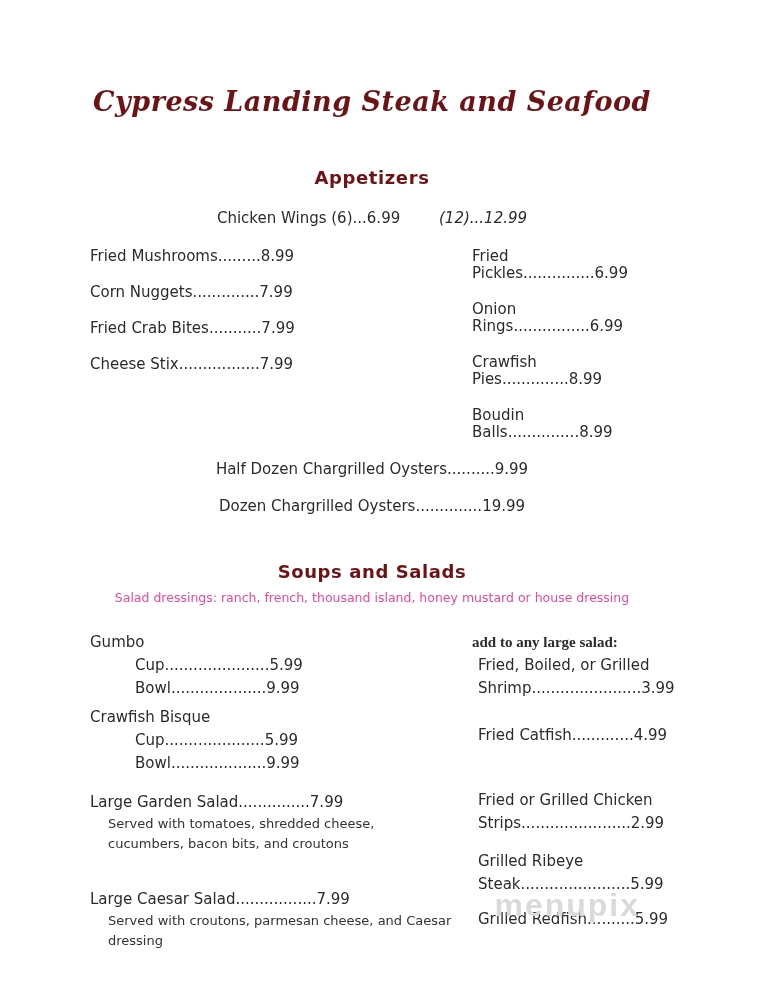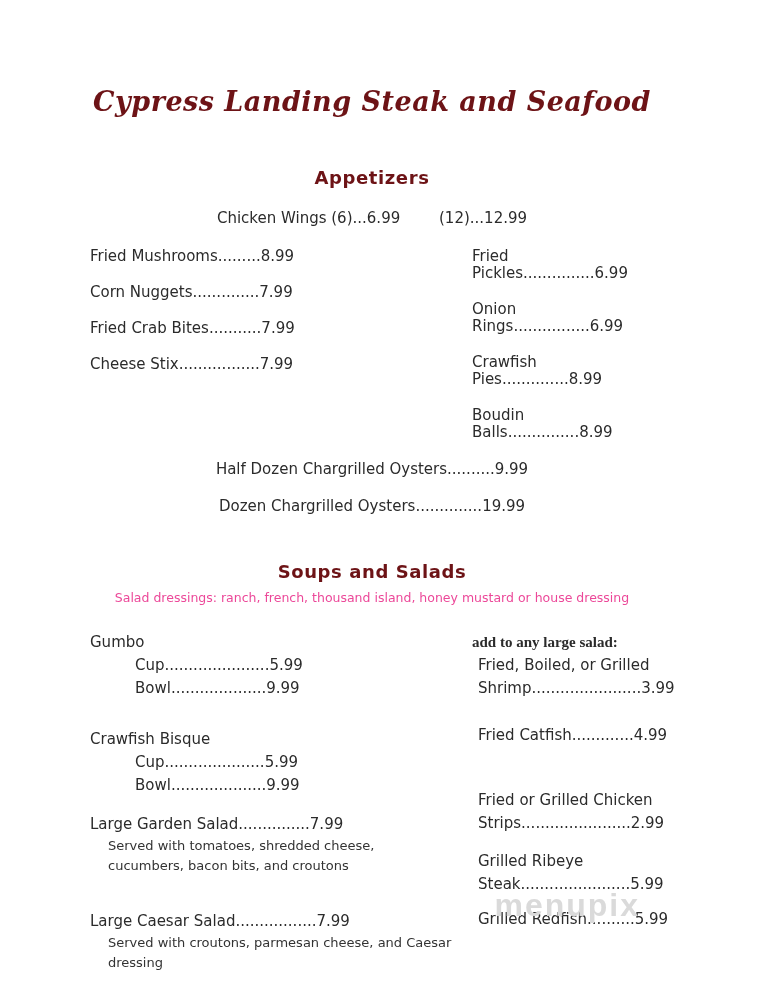--- a/index.html
+++ b/index.html
@@ -33,21 +33,21 @@
     letter-spacing: 0.6px;
   }
   .appetizers .section-heading { margin-top: 50px; }
   .soups .section-heading { margin-top: 46px; }
   .center-line {
     text-align: center;
     font-size: 15px;
     line-height: 18px;
   }
   .wings-line { margin-top: 21px; }
-  .wings-gap { margin-left: 34px; }
+  .wings-gap { margin-left: 34px; font-style: italic; }
   .columns {
     display: grid;
     grid-template-columns: 382px 1fr;
     padding: 0 88px 0 90px;
   }
   .app-grid { margin-top: 21px; }
   .app-item {
     font-size: 15px;
     line-height: 17px;
     margin-bottom: 19px;
@@ -67,21 +67,21 @@
     line-height: 23px;
   }
   .indent { padding-left: 45px; }
   .small-indent { padding-left: 6px; }
   .desc {
     font-size: 13px;
     line-height: 20px;
     padding-left: 18px;
     color: #333333;
   }
-  .block-gap-lg { margin-top: 28px; }
+  .block-gap-lg { margin-top: 6px; }
   .block-gap-md { margin-top: 16px; }
   .block-gap-xl { margin-top: 34px; }
   .addon-heading { font-weight: 700; font-family: Liberation Serif, serif; }
   .addon-catfish { margin-top: 24px; }
   .addon-chicken { margin-top: 42px; }
   .addon-ribeye { margin-top: 15px; }
   .addon-redfish { margin-top: 12px; }
   .watermark {
     position: absolute;
     right: 104px;

